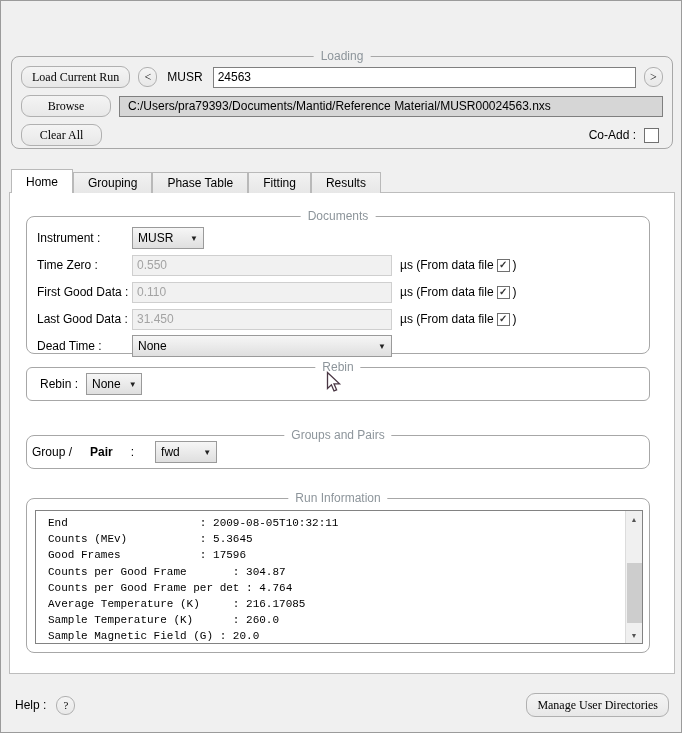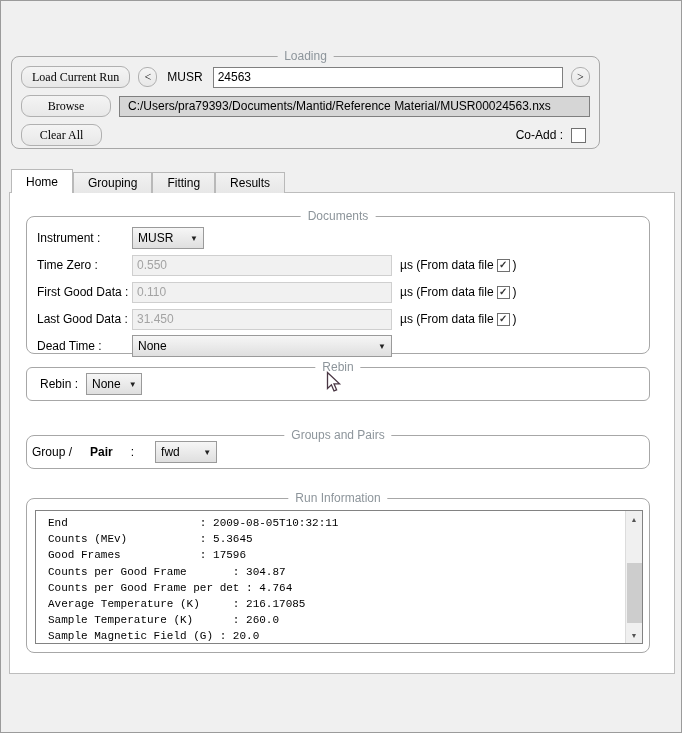--- a/index.html
+++ b/index.html
@@ -61,21 +61,21 @@
     padding:0 5px; font-size:12px; cursor:default;
   }
   .combo .arrow { margin-left:auto; font-size:8px; color:#222; padding-left:8px; }
   .checkbox {
     width:14px; height:14px; background:#fff; border:1px solid #707070;
     display:inline-flex; align-items:center; justify-content:center;
     font-size:11px; line-height:1; color:#333; font-weight:bold;
   }
 
   
-  .loading-box { position:absolute; left:10px; top:55px; width:589px; height:93px; }
+  .loading-box { position:absolute; left:10px; top:55px; width:662px; height:93px; }
   .loading-inner { padding:9px 9px 8px 9px; display:flex; flex-direction:column; gap:7px; }
   .load-row { display:flex; align-items:center; gap:8px; }
   .muon-label { padding:0 2px; }
   .run-input { flex:1; }
   .path-field {
     flex:1; height:21px; background:#d6d6d6; border:1px solid #7f7f7f;
     display:flex; align-items:center; padding:0 8px; font-size:12px; color:#000;
     white-space:nowrap; overflow:hidden;
   }
   .browse-btn { width:90px; }
@@ -180,20 +180,21 @@
           <span>Co-Add :</span>
           <span class="checkbox coadd-box"></span>
         </div>
       </div>
     </div>
   </div>
 
   <div class="tabbar">
     <div class="tab selected">Home</div>
     <div class="tab">Grouping</div>
+    <div class="tab">Phase Table</div>
     <div class="tab">Fitting</div>
     <div class="tab">Results</div>
   </div>
   <div class="tabpane"></div>
 
   <div class="groupbox instrument-box">
     <div class="legend legend-bg-white">Documents</div>
     <div class="inst-grid">
       <div class="inst-row">
         <span class="inst-label">Instrument :</span>
@@ -274,20 +275,25 @@
     <div class="runinfo-area">
       <div class="runinfo-text"><div>End                    : 2009-08-05T10:32:11</div><div>Counts (MEv)           : 5.3645</div><div>Good Frames            : 17596</div><div>Counts per Good Frame       : 304.87</div><div>Counts per Good Frame per det : 4.764</div><div>Average Temperature (K)     : 216.17085</div><div>Sample Temperature (K)      : 260.0</div><div>Sample Magnetic Field (G) : 20.0</div></div>
       <div class="scrollbar">
         <div class="sb-arrow sb-up">▲</div>
         <div class="sb-thumb"></div>
         <div class="sb-arrow sb-down">▼</div>
       </div>
     </div>
   </div>
 
+  <div class="footer">
+    <span class="help-label">Help :</span>
+    <button class="btn help-btn">?</button>
+    <button class="btn manage-btn">Manage User Directories</button>
+  </div>
 
   <div class="cursor">
     <svg width="16" height="23" viewBox="0 0 16 23">
       <path d="M1.5,1.5 L1.5,17.5 L5.4,13.8 L8.0,19.9 L10.6,18.8 L8.0,12.8 L13.5,12.8 Z" fill="#ffffff" stroke="#4a3744" stroke-width="1.3" stroke-linejoin="miter"></path>
     </svg>
   </div>
 
 </div>
 
 </body></html>

